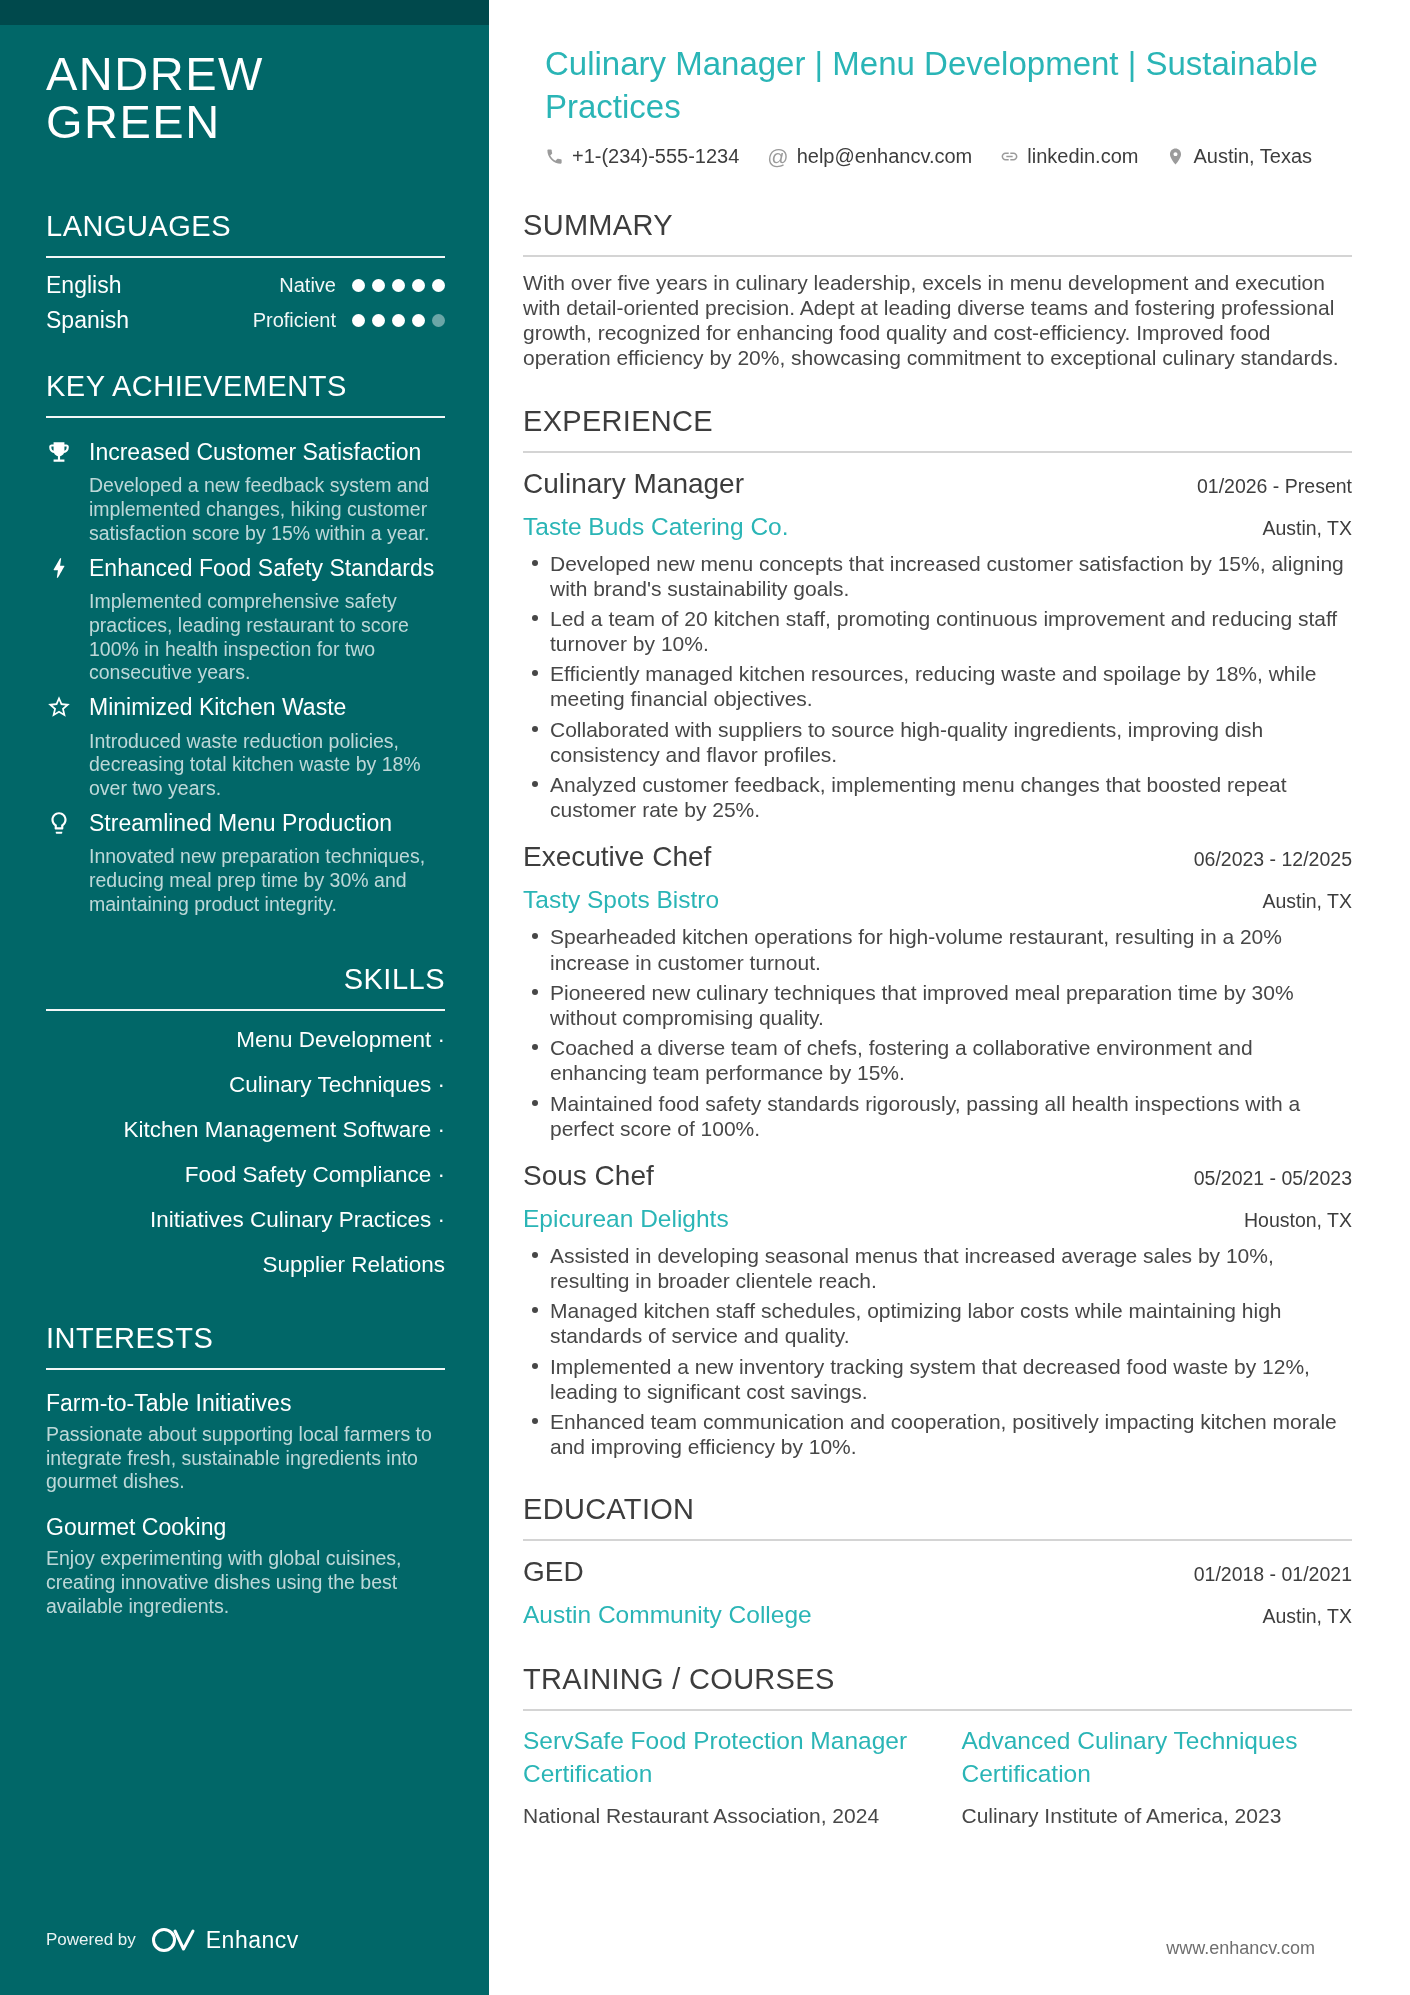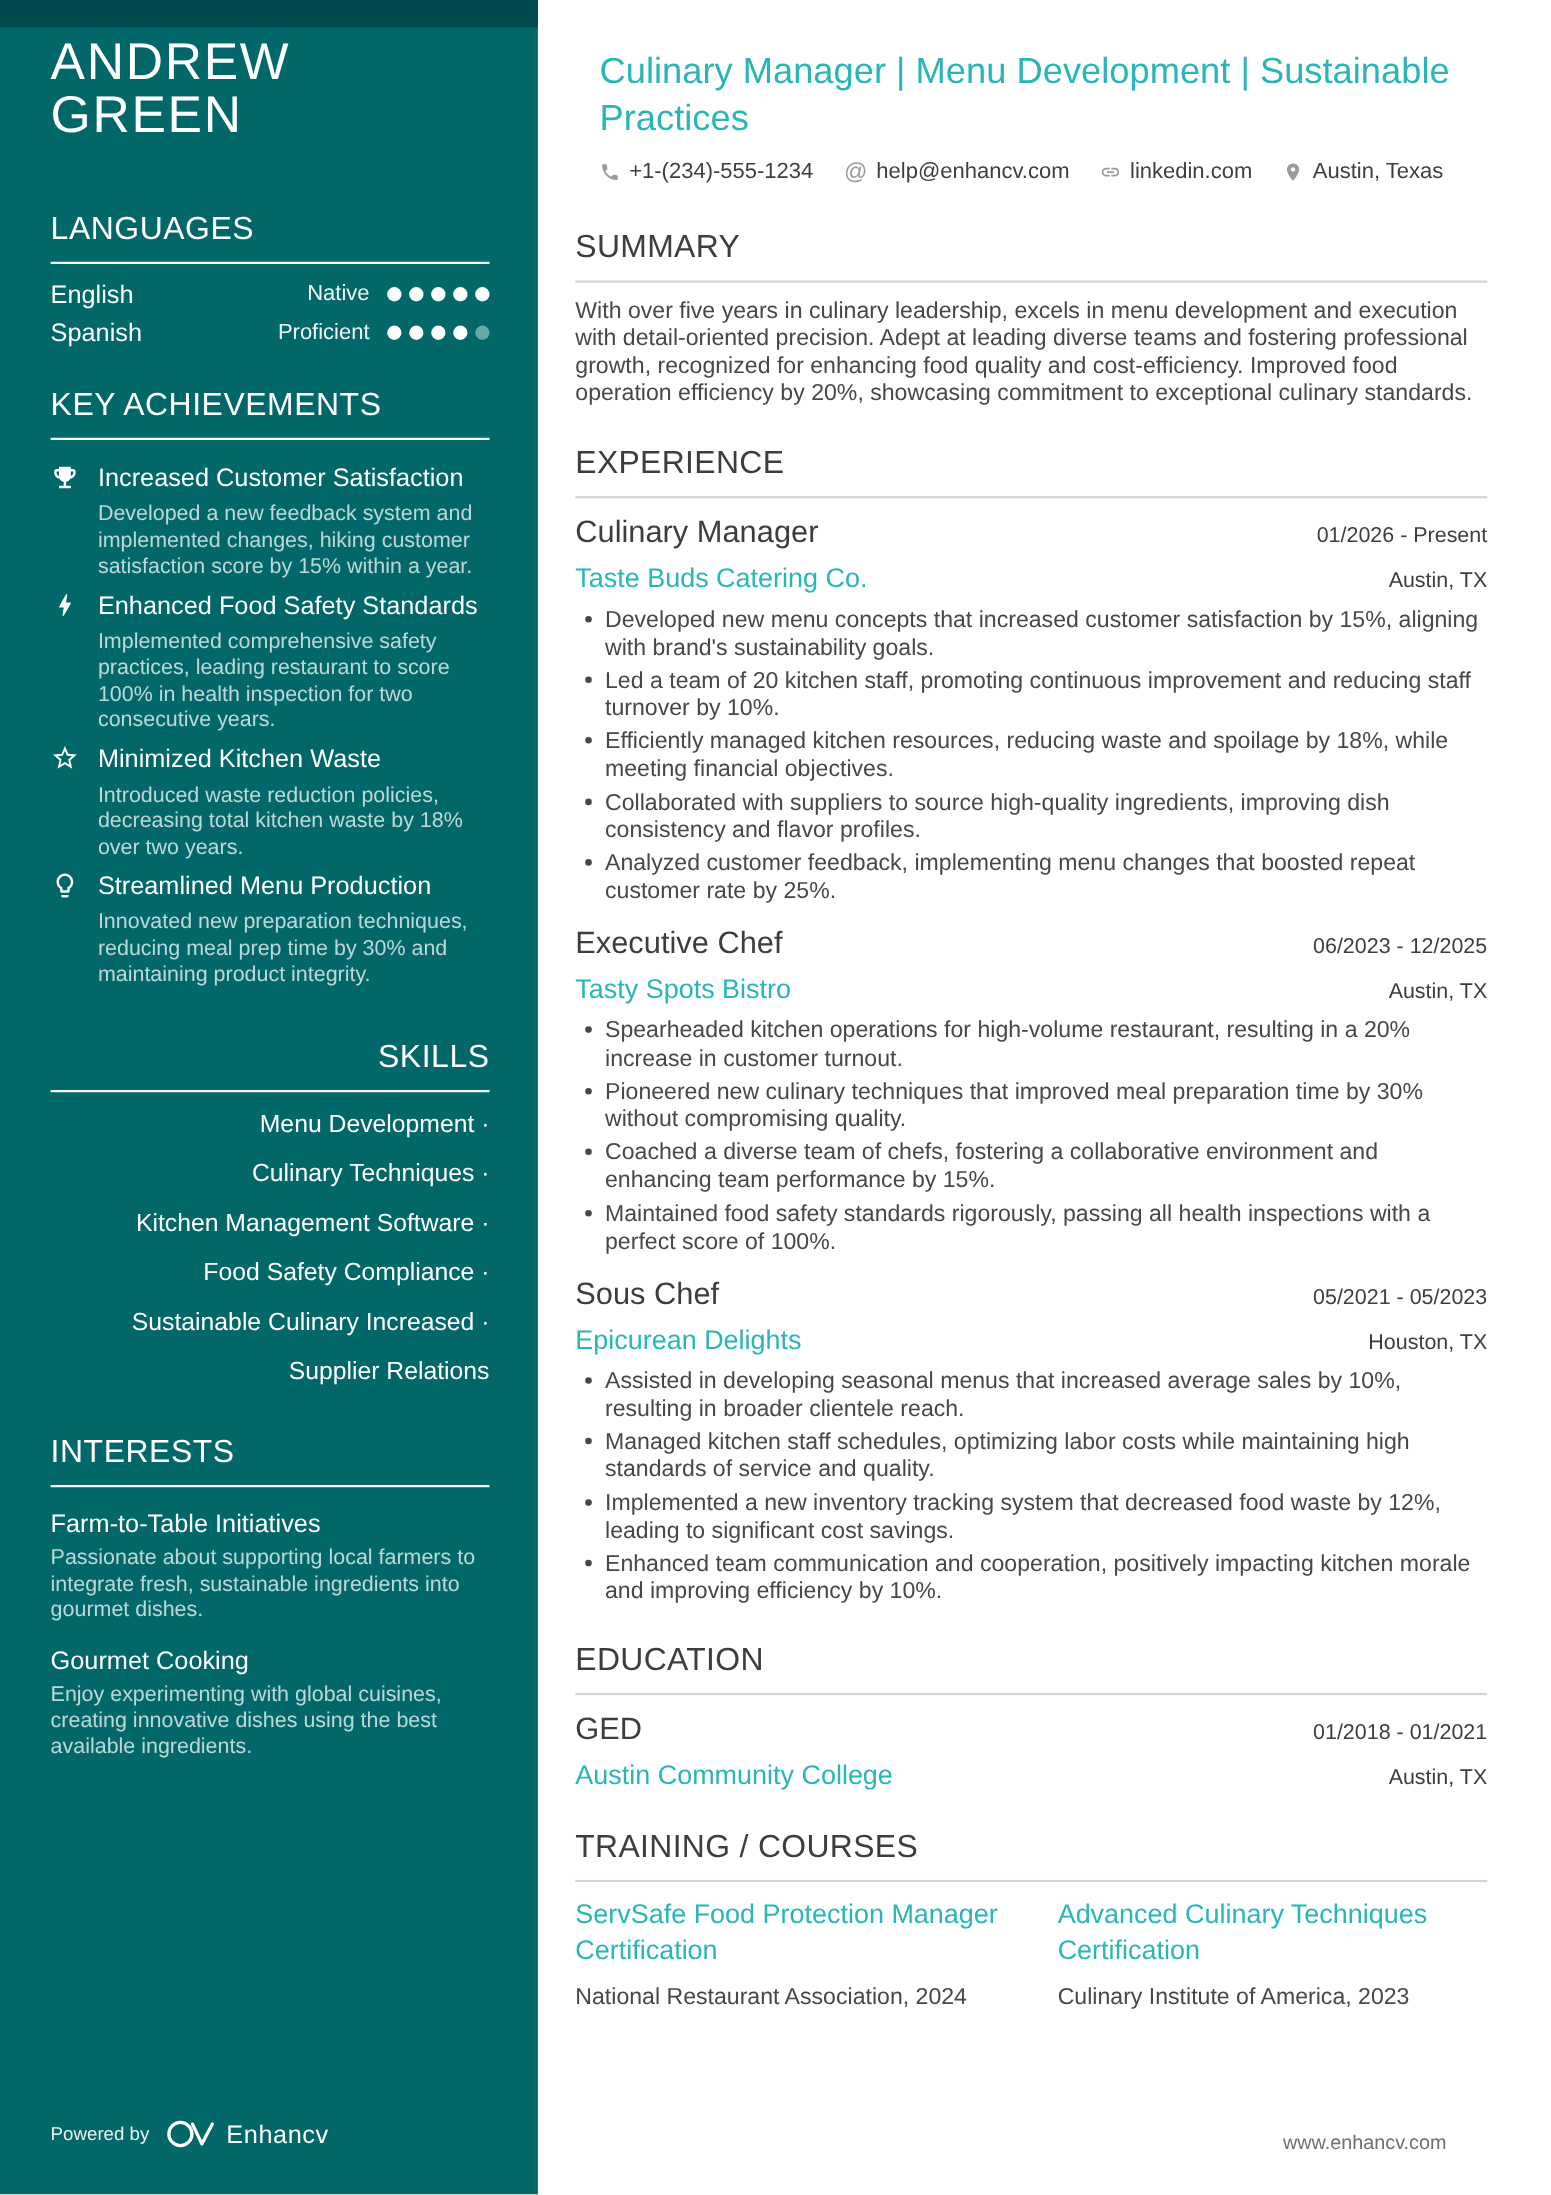--- a/index.html
+++ b/index.html
@@ -12,21 +12,21 @@
   .page { display:flex; width:1410px; height:1995px; position:relative; }
 
   
   .sidebar {
     flex:0 0 489px; width:489px; height:100%;
     background:#016768; color:#fff;
     position:relative; padding:0 44px 0 46px;
   }
   .topbar { position:absolute; top:0; left:0; width:489px; height:25px; background:#00494C; }
   .name {
-    padding-top:32px; font-size:47px; line-height:1.02;
+    padding-top:50px; font-size:47px; line-height:1.02;
     letter-spacing:1.5px; max-width:265px; color:#fff; font-weight:400;
   }
   .side-heading {
     font-size:29px; letter-spacing:0.5px; font-weight:400; color:#fff;
     padding-bottom:13px; border-bottom:2px solid rgba(255,255,255,0.95);
   }
   .sec-languages { margin-top:64px; }
   .lang-row { display:flex; align-items:center; margin-top:8px; }
   .lang-row.first { margin-top:14px; }
   .lang-name { flex:1; font-size:23px; }
@@ -182,21 +182,21 @@
         </div>
       </div>
     </section>
 
     <section class="sec-skills">
       <div class="side-heading">SKILLS</div>
       <div class="skill first">Menu Development</div>
       <div class="skill">Culinary Techniques</div>
       <div class="skill">Kitchen Management Software</div>
       <div class="skill">Food Safety Compliance</div>
-      <div class="skill">Sustainable Culinary Increased</div>
+      <div class="skill">Initiatives Culinary Practices</div>
       <div class="skill last">Supplier Relations</div>
     </section>
 
     <section class="sec-interests">
       <div class="side-heading">INTERESTS</div>
       <div class="int-item">
         <div class="int-title">Farm-to-Table Initiatives</div>
         <div class="int-desc">Passionate about supporting local farmers to integrate fresh, sustainable ingredients into gourmet dishes.</div>
       </div>
       <div class="int-item">

